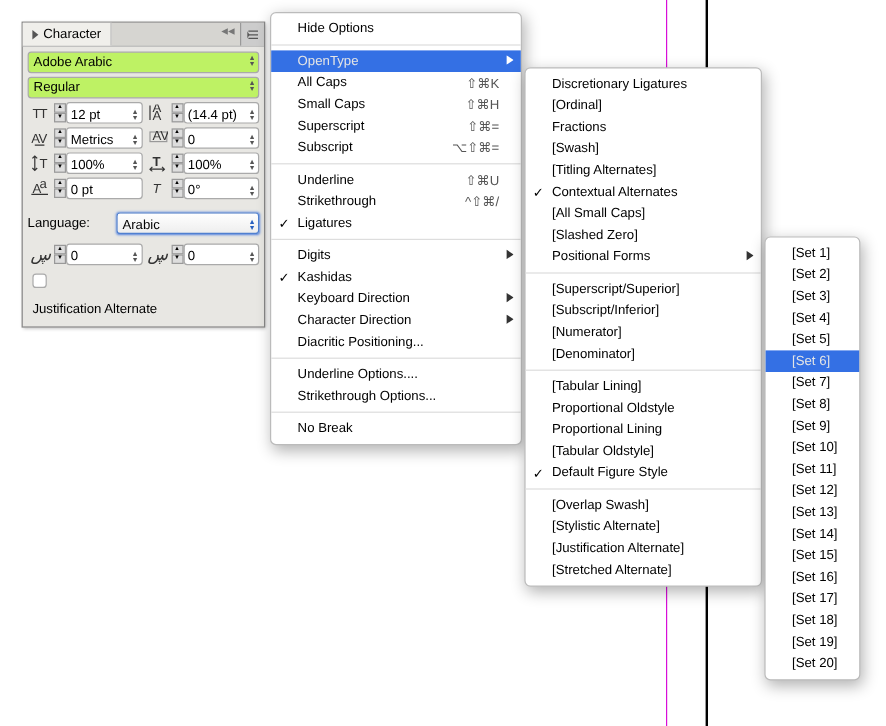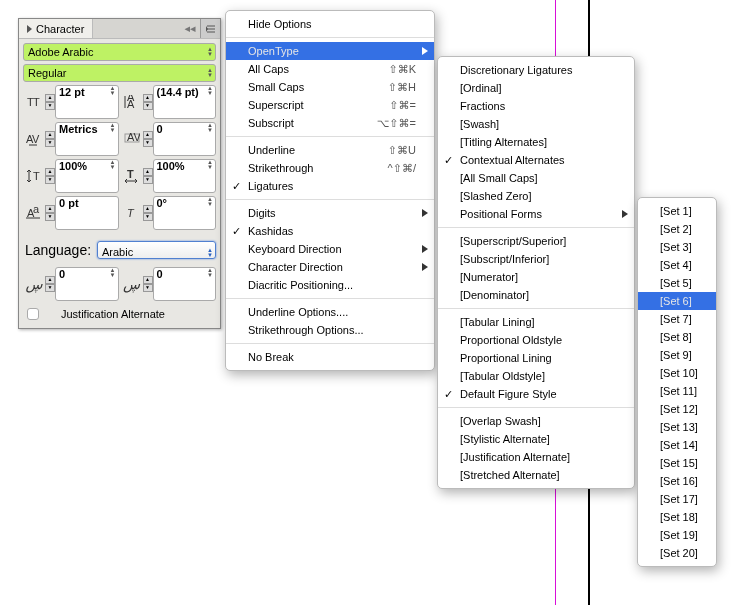--- a/index.html
+++ b/index.html
@@ -5,47 +5,47 @@
 * { box-sizing: border-box; margin: 0; padding: 0; font-family: "Helvetica Neue", Arial, sans-serif; font-size: 11px; }
 body { background: #fff; width: 738px; height: 605px; position: relative; }
 
 
 .canvas-guide { position: absolute; top: 0; height: 605px; width: 1px; }
 .guide-magenta { background: #d80ed8; left: 555px; }
 .guide-black { background: #000; left: 588px; width: 2px; }
 
 
 .char-panel { position: absolute; left: 18px; top: 18px; width: 203px; background: #e8e7e3; border: 1px solid #888; box-shadow: 1px 1px 3px rgba(0,0,0,0.3); }
-.panel-header { display: flex; align-items: center; background: #d6d5d1; border-bottom: 1px solid #bbb; height: 20px; }
+.panel-header { display: flex; background: #d6d5d1; border-bottom: 1px solid #bbb; height: 20px; }
 .panel-tab { background: #f0efeb; padding: 3px 8px; font-size: 11px; border-right: 1px solid #bbb; height: 100%; display: flex; align-items: center; }
 .panel-tab::before { content: ""; display: inline-block; width: 0; height: 0; border-top: 4px solid transparent; border-bottom: 4px solid transparent; border-left: 5px solid #555; margin-right: 4px; }
 .panel-spacer { flex: 1; }
 .collapse-icon { width: 20px; text-align: center; color: #777; }
 .flyout-icon { width: 20px; text-align: center; background: #ccc; border-left: 1px solid #999; height: 100%; display: flex; align-items: center; justify-content: center; }
 .flyout-icon svg { width: 10px; height: 10px; }
 
 .panel-body { padding: 4px; }
 .field-row { display: flex; gap: 4px; margin-bottom: 3px; }
 .select-field { flex: 1; background: #bef264; border: 1px solid #aaa; border-radius: 3px; height: 18px; display: flex; align-items: center; padding: 0 4px; position: relative; }
 .select-arrows { position: absolute; right: 2px; display: flex; flex-direction: column; font-size: 6px; line-height: 5px; color: #555; }
 
 .control-row { display: flex; gap: 2px; margin-bottom: 3px; }
 .ctrl { display: flex; align-items: center; flex: 1; }
 .ctrl-icon { width: 22px; height: 18px; display: flex; align-items: center; justify-content: center; font-size: 10px; color: #333; }
 .ctrl-icon svg { width: 16px; height: 14px; }
 .spinner { display: flex; flex-direction: column; width: 10px; }
 .spinner span { height: 8px; background: #ddd; border: 1px solid #999; font-size: 5px; line-height: 5px; text-align: center; }
-.num-field { flex: 1; background: #fff; border: 1px solid #aaa; border-radius: 3px; height: 34px; display: flex; align-items: flex-start; padding: 0 3px; position: relative; font-size: 10px; font-weight: bold; }
+.num-field { flex: 1; background: #fff; border: 1px solid #aaa; border-radius: 3px; height: 18px; display: flex; align-items: flex-end; padding: 0 3px; position: relative; font-size: 10px; }
 
 .lang-row { display: flex; align-items: center; padding: 4px; gap: 4px; }
-.lang-label { width: 70px; text-align: center; font-size: 14px; }
+.lang-label { width: 70px; text-align: left; font-size: 11px; }
 .lang-select { flex: 1; background: linear-gradient(#fff,#eee); border: 1px solid #5080d0; border-radius: 3px; height: 18px; display: flex; align-items: flex-end; padding: 0 4px; position: relative; box-shadow: 0 0 2px #5080e0; }
 
 .arabic-icon { font-size: 14px; font-style: italic; }
-.check-row { display: flex; padding: 4px; gap: 22px; }
+.check-row { display: flex; padding: 4px; gap: 12px; flex-direction: column; }
 .checkbox { width: 12px; height: 12px; border: 1px solid #aaa; border-radius: 3px; background: #fff; }
 
 
 .menu { position: absolute; background: #fff; border: 1px solid #bbb; border-radius: 5px; box-shadow: 2px 4px 12px rgba(0,0,0,0.3); padding: 4px 0; }
 .menu-item { padding: 2px 18px 2px 22px; font-size: 12px; white-space: nowrap; position: relative; display: flex; align-items: center; height: 18px; }
 .menu-item.hl { background: #3470e4; color: #e5e5e5; }
 .menu-item .check { position: absolute; left: 6px; font-size: 11px; }
 .menu-item .arrow { position: absolute; right: 6px; }
 .menu-item .arrow svg { width: 6px; height: 8px; }
 .menu-item .shortcut { margin-left: auto; padding-left: 18px; color: #555; font-size: 11px; }

